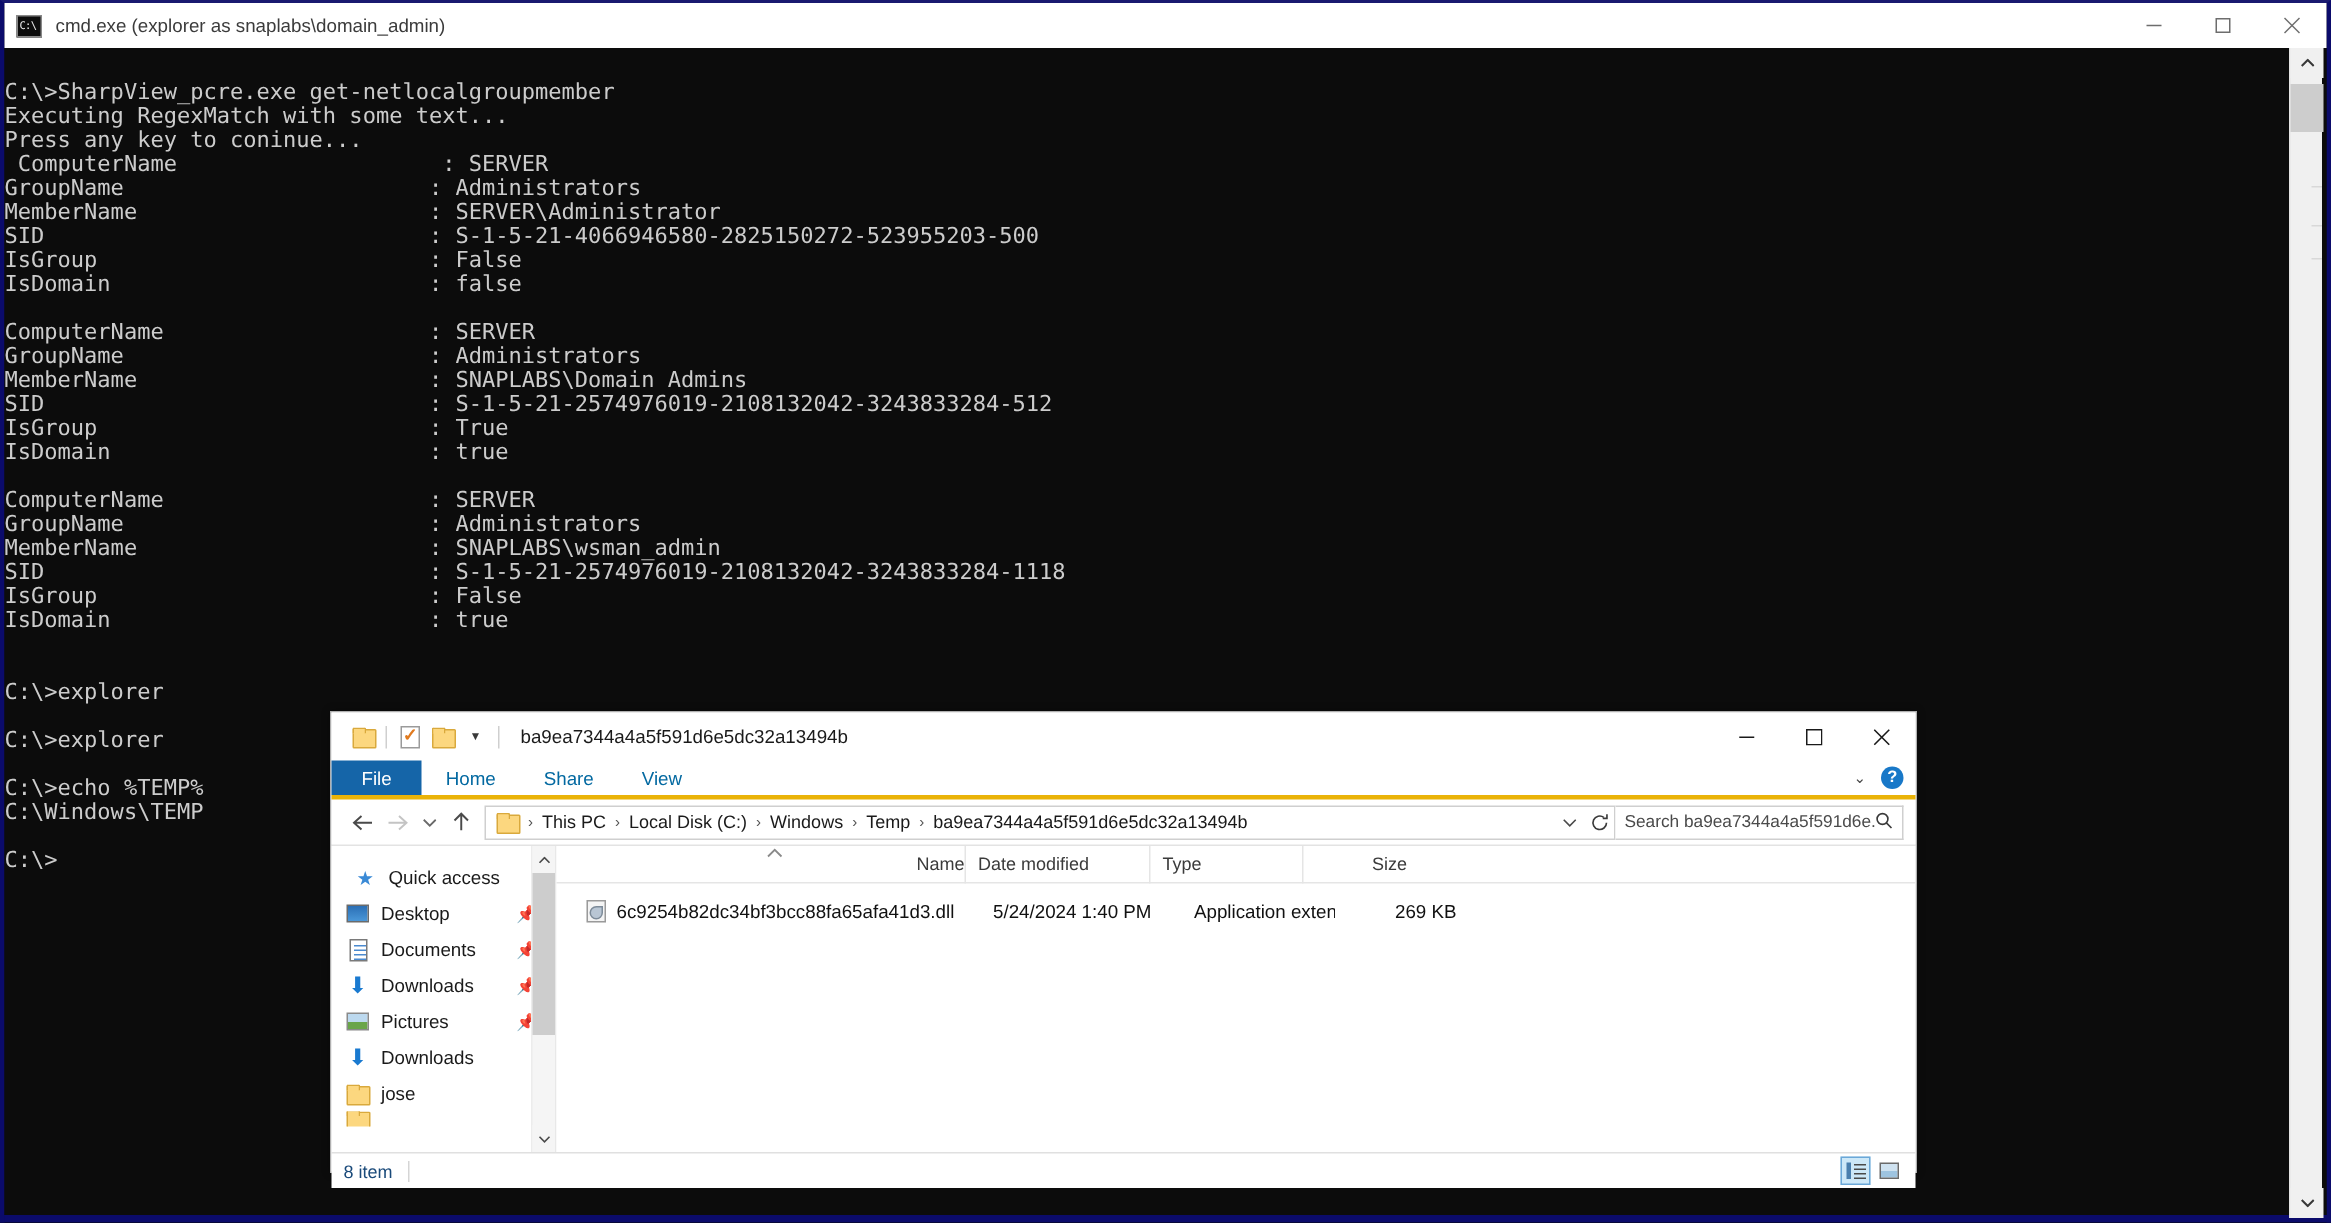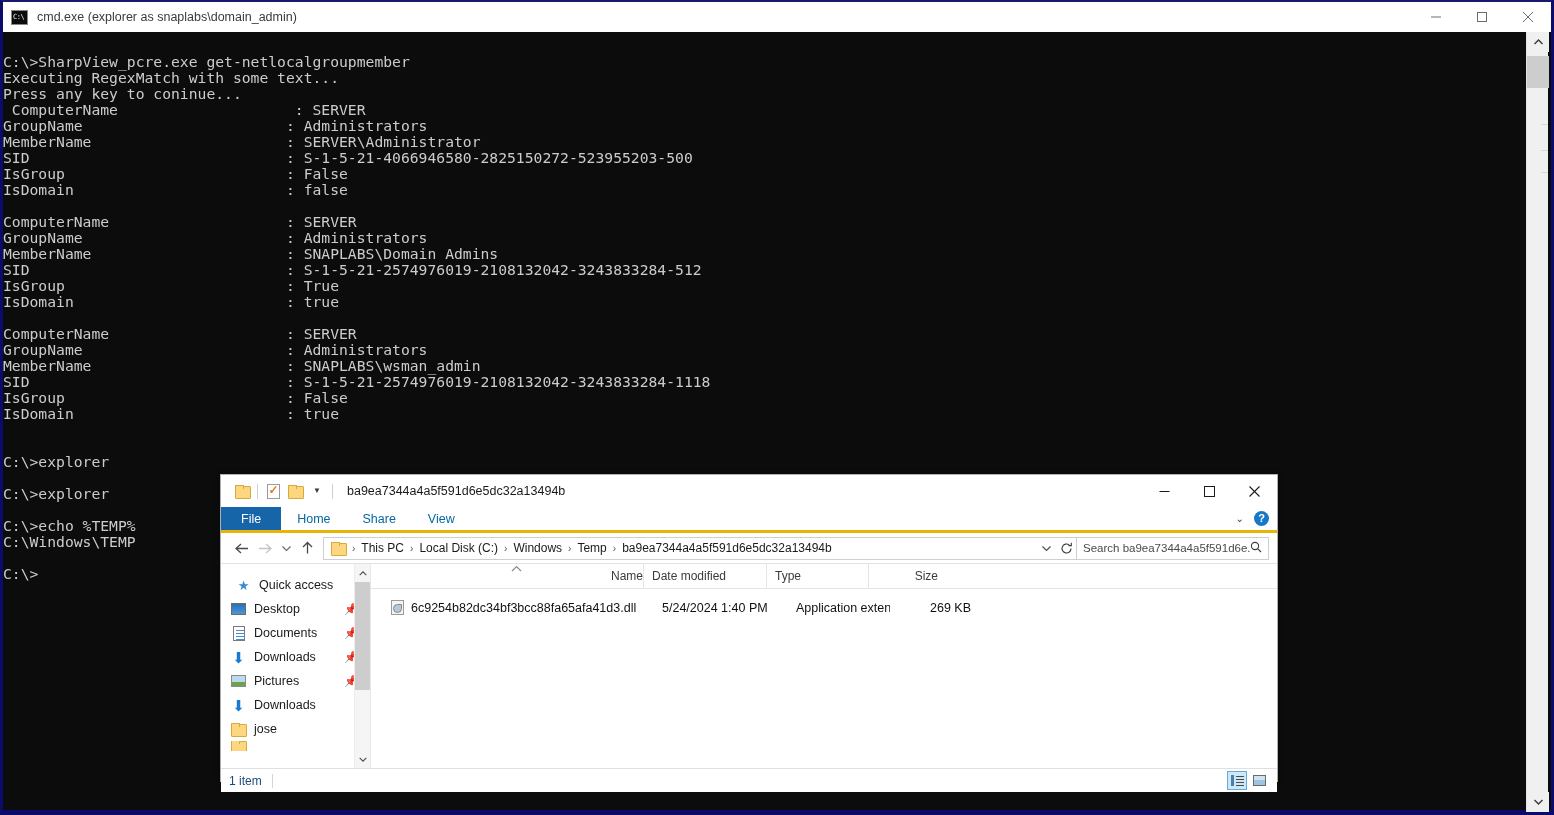--- a/index.html
+++ b/index.html
@@ -783,21 +783,21 @@
           <span>6c9254b82dc34bf3bcc88fa65afa41d3.dll</span>
         </div>
         <div class="file-cell cell-date">5/24/2024 1:40 PM</div>
         <div class="file-cell cell-type">Application extens...</div>
         <div class="file-cell cell-size">269 KB</div>
       </div>
     </div>
   </div>
 
   <div id="exp-statusbar">
-    <span id="exp-status-text">1 item</span>
+    <span id="exp-status-text">8 item</span>
     <span id="exp-viewbtns">
       <span class="viewbtn active">
           <span class="vb-details"></span>
         </span>
       <span class="viewbtn">
           <span class="vb-tiles"></span>
         </span>
     </span>
   </div>
 </div>

